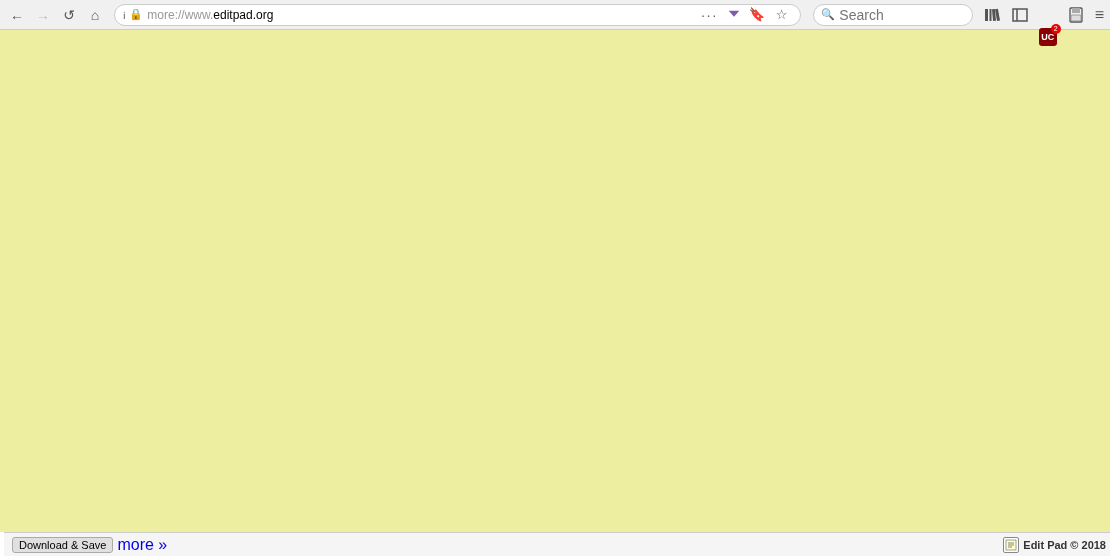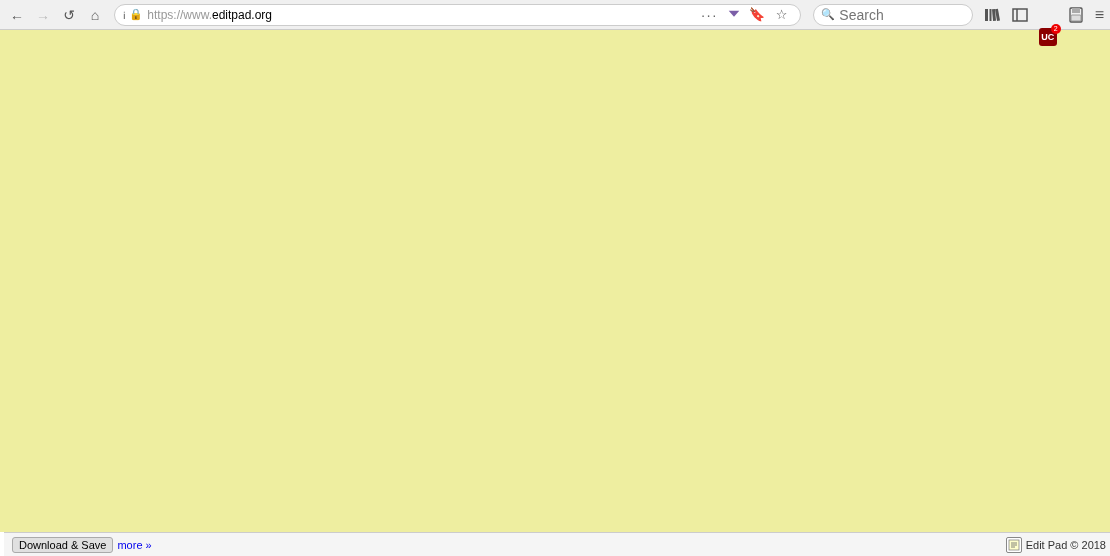--- a/index.html
+++ b/index.html
@@ -216,32 +216,33 @@
       border: 1px solid #aaa;
       border-radius: 3px;
       padding: 1px 6px;
       font-size: 11px;
       color: #000;
       cursor: pointer;
       font-family: Arial, sans-serif;
     }
 
     .more-link {
-      font-size: 11px;
+      font-size: 16px;
       color: #0000ee;
       cursor: pointer;
       text-decoration: none;
     }
 
     .status-right {
       display: flex;
       align-items: center;
       gap: 4px;
       font-size: 11px;
       color: #333;
+      font-weight: bold;
     }
 
     .editpad-icon {
       width: 16px;
       height: 16px;
       background: #fff;
       border: 1px solid #888;
       border-radius: 2px;
       display: flex;
       align-items: center;
@@ -280,21 +281,21 @@
     <span>↺</span>
   </button>
   <button class="nav-btn" title="Home">
     <span>⌂</span>
   </button>
 
   <div class="address-bar-wrapper">
     <span class="address-icon">ℹ</span>
     <span class="lock-icon">🔒</span>
     <span class="address-text">
-      <span class="url-https">https://www.</span><span class="url-domain">editpad.org</span>
+      <span class="url-https">more://www.</span><span class="url-domain">editpad.org</span>
     </span>
     <span class="address-dots">···</span>
 
     <span class="toolbar-icon-btn">
       <svg viewBox="0 0 16 16" width="14" height="14" fill="#7b5ea7">
         <path d="M2 3h12l-6 7z"></path>
       </svg>
     </span>
 
     <span class="toolbar-icon-btn bm-icon">🔖</span>

